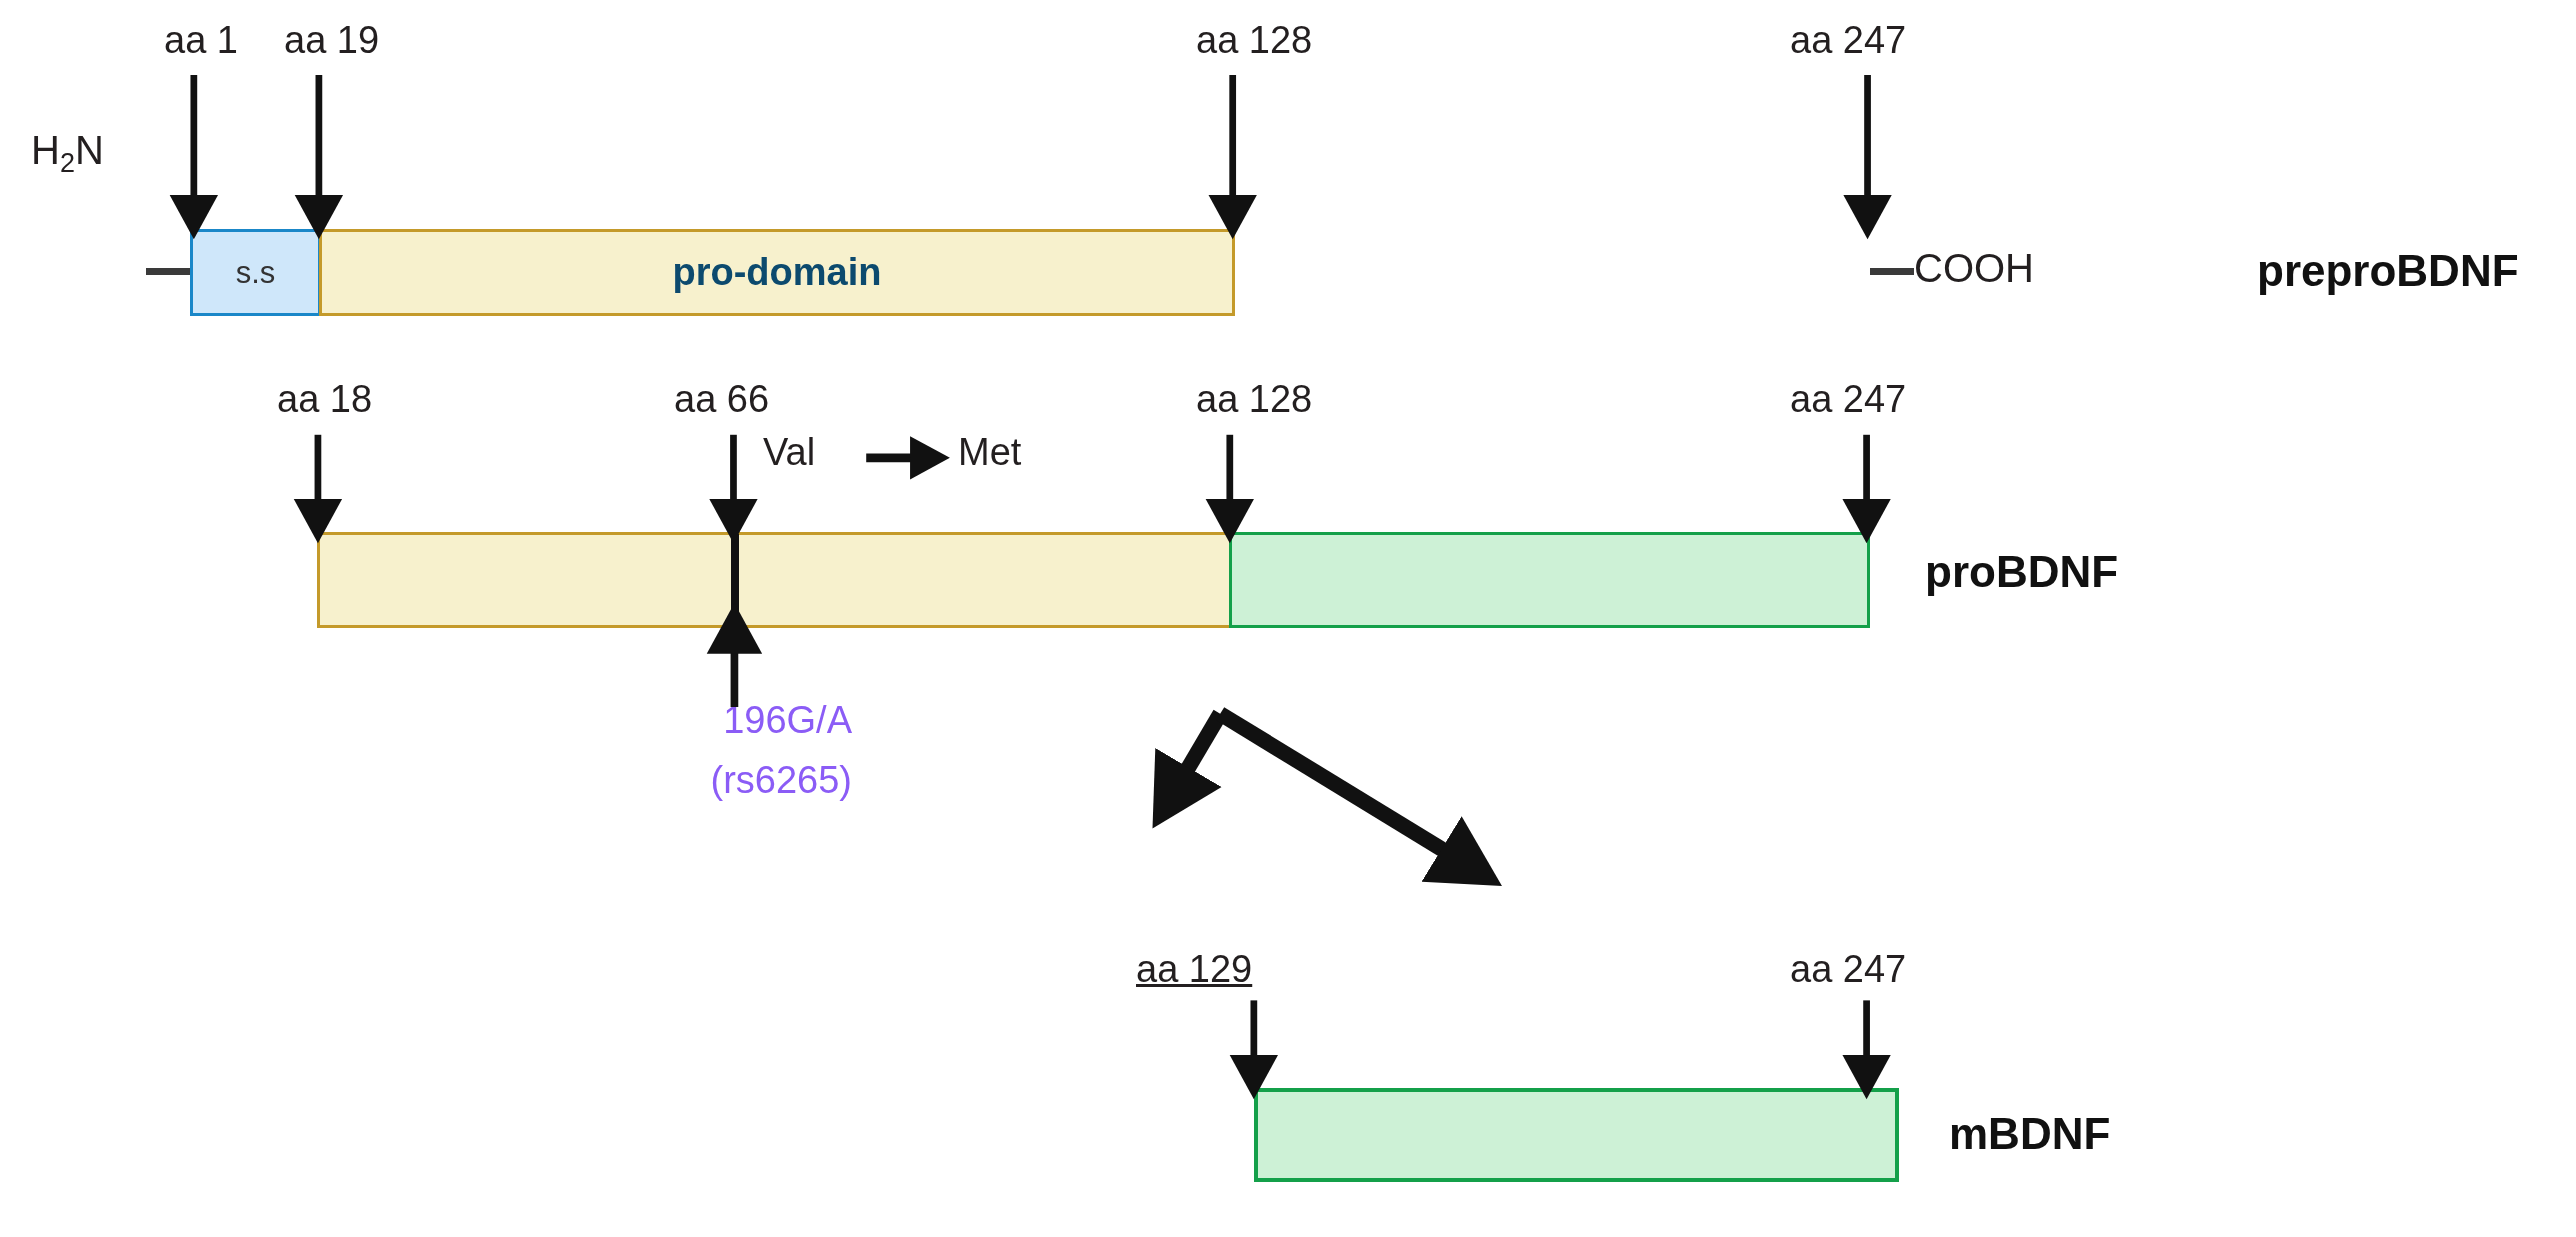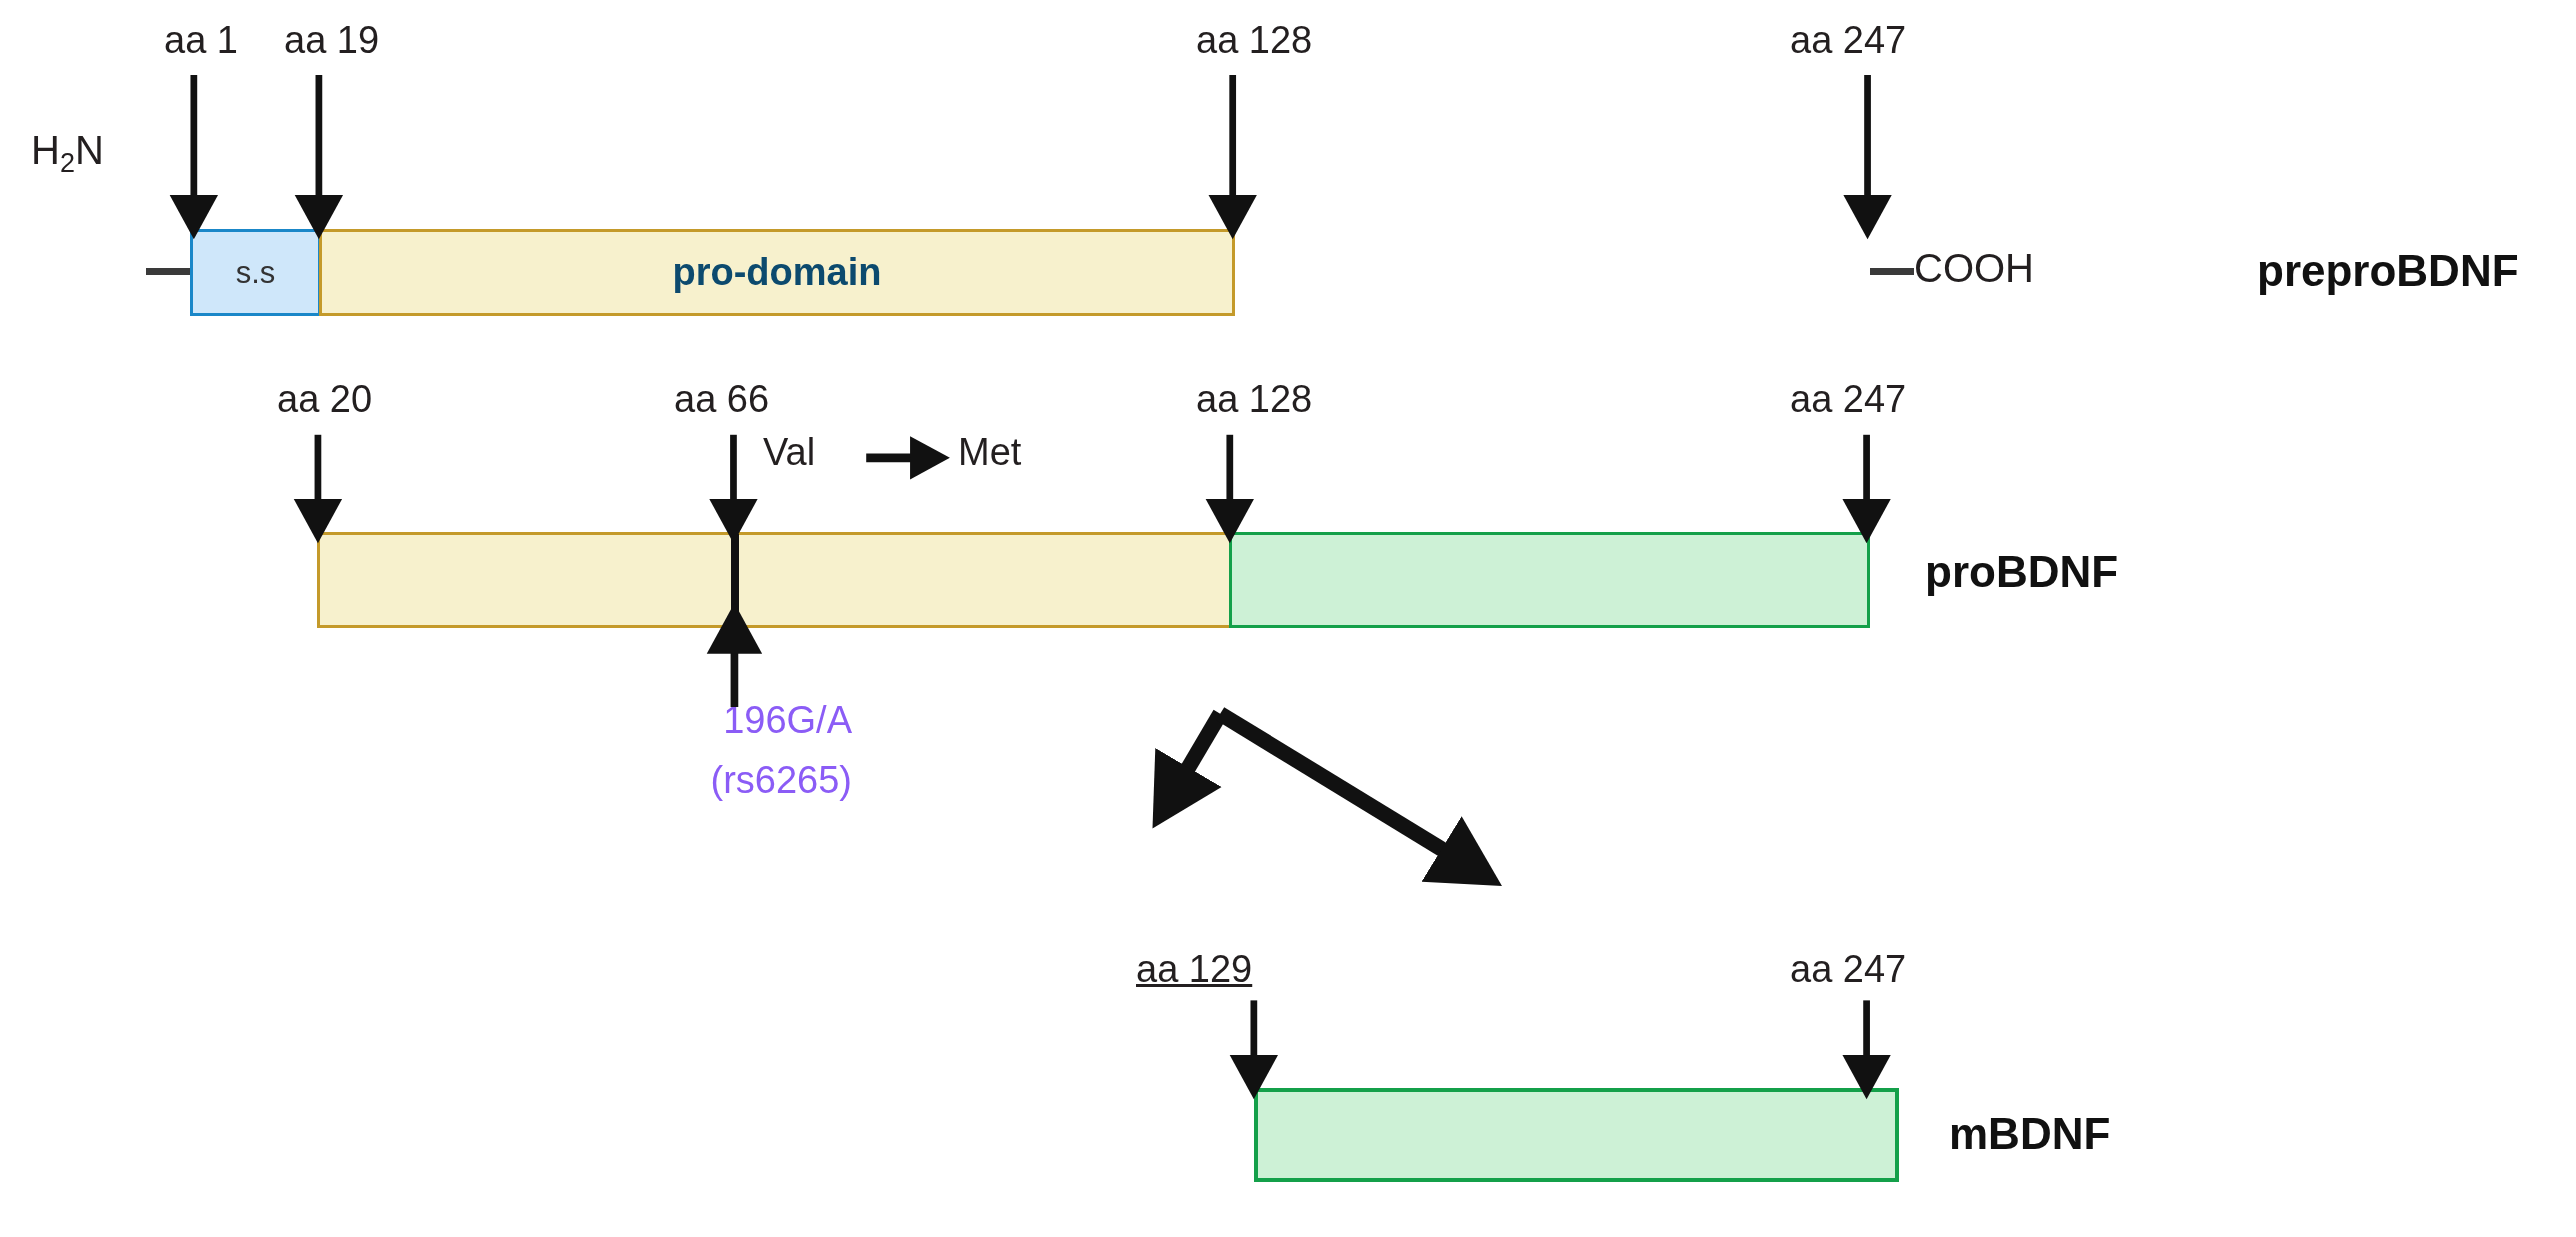--- a/index.html
+++ b/index.html
@@ -139,21 +139,21 @@
             display:flex; align-items:center; justify-content:center;">
     <span class="domain-text">pro-domain</span>
   </div>
 
 
   <div class="abs stub" style="left:1870px; top:268px; width:44px;"></div>
   <div class="abs term-label" style="left:1914px; top:246px;">COOH</div>
 
   <div class="abs protein-name" style="left:2257px; top:246px;">preproBDNF</div>
 
-  <div class="abs aa-label" style="left:277px; top:378px;">aa 20</div>
+  <div class="abs aa-label" style="left:277px; top:378px;">aa 18</div>
 
   <div class="abs aa-label" style="left:674px; top:378px;">aa 66</div>
 
   <div class="abs aa-label" style="left:1196px; top:378px;">aa 128</div>
 
   <div class="abs aa-label" style="left:1790px; top:378px;">aa 247</div>
 
   <div class="abs mut-text" style="left:763px; top:431px;">Val</div>
   <div class="abs mut-text" style="left:958px; top:431px;">Met</div>
 

